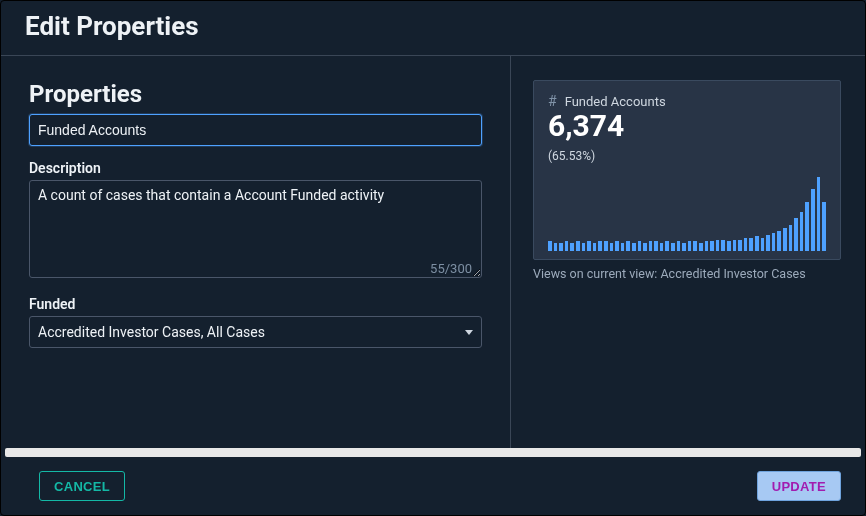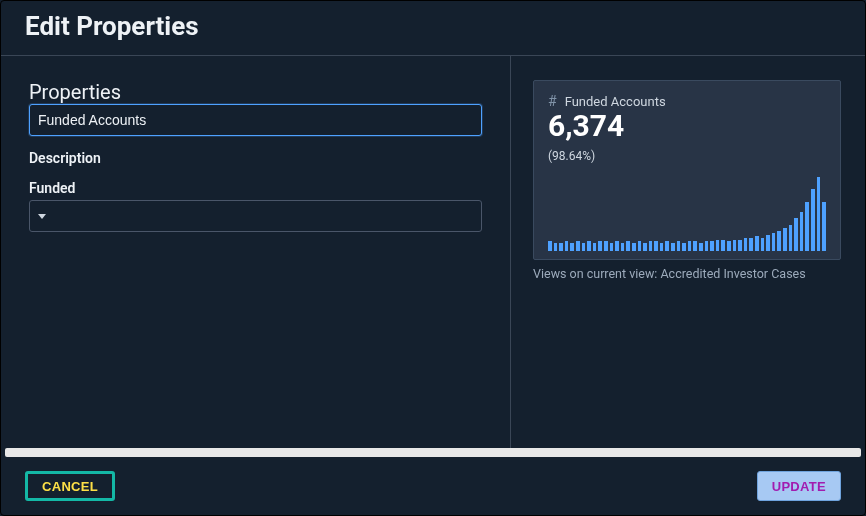--- a/index.html
+++ b/index.html
@@ -16,21 +16,21 @@
   .body {
     flex: 1; display: flex; overflow: hidden;
   }
   .left {
     width: 510px; padding: 24px 28px 24px 28px;
     border-right: 1px solid #3a4656;
   }
   .right {
     flex: 1; padding: 24px 24px 24px 22px;
   }
-  .section-title { font-size: 20px; font-weight: 400; margin-bottom: 0; color: #eef2f6; }
+  .section-title { font-size: 24px; font-weight: 700; margin-bottom: 6px; color: #eef2f6; }
   .field { margin-bottom: 14px; }
   .label { font-size: 14px; font-weight: 600; margin-bottom: 4px; display: block; color: #eef2f6; }
   .req { color: #4ea1ff; margin-left: 2px; font-weight: 400; }
   input[type=text] {
     width: 100%; height: 32px; padding: 0 8px;
     background: #14202e; border: 1px solid #4ea1ff;
     border-radius: 3px; color: #eef2f6; font-size: 14px;
     box-shadow: 0 0 0 1px rgba(78,161,255,0.2);
   }
   textarea {
@@ -66,59 +66,64 @@
   .caption { font-size: 12.5px; color: #9caabb; margin-top: 6px; }
   .scroll-divider { height: 9px; background: #e8e8e8; margin: 0 4px; border-radius: 2px; }
   .footer {
     padding: 14px 24px; display: flex; justify-content: space-between;
   }
   .btn {
     height: 30px; padding: 0 14px; border-radius: 3px; font-size: 13px;
     font-weight: 600; cursor: pointer; display: inline-flex; align-items: center;
     letter-spacing: 0.3px;
   }
-  .btn-cancel { background: transparent; border: 3px solid #14b8a6; color: #fde047; }
+  .btn-cancel { background: transparent; border: 1px solid #14b8a6; color: #14b8a6; margin-left: 14px; }
   .btn-update { background: #a7c9f3; border: 1px solid #6fa3dd; color: #a21caf; }
 </style>
 </head>
 <body>
 
 <div class="modal">
   <div class="header">
     <h1>Edit Properties</h1>
   </div>
 
   <div class="body">
     <div class="left">
       <div class="section-title">Properties</div>
 
       <div class="field">
         <input type="text" value="Funded Accounts" style="">
       </div>
 
       <div class="field">
         <label class="label">Description</label>
+        <div class="desc-wrap">
+          <textarea style="">A count of cases that contain a Account Funded activity</textarea>
+          <div class="charcount">55/300</div>
+        </div>
       </div>
 
       <div class="field">
         <label class="label">Funded</label>
         <div class="select">
+          <span>Accredited Investor Cases, All Cases</span>
           <span class="caret"></span>
         </div>
       </div>
     </div>
 
     <div class="right">
       <div class="kpi-card">
         <div class="kpi-name-row">
           <span class="hash">#</span>
           <span>Funded Accounts</span>
         </div>
         <div class="kpi-value">6,374</div>
-        <div class="kpi-pct">(98.64%)</div>
+        <div class="kpi-pct">(65.53%)</div>
         <div class="spark" id="spark">
             <div class="bar" style="height: 13.3333%;"></div>
             <div class="bar" style="height: 11.1111%;"></div>
             <div class="bar" style="height: 11.1111%;"></div>
             <div class="bar" style="height: 13.3333%;"></div>
             <div class="bar" style="height: 11.1111%;"></div>
             <div class="bar" style="height: 13.3333%;"></div>
             <div class="bar" style="height: 11.1111%;"></div>
             <div class="bar" style="height: 13.3333%;"></div>
             <div class="bar" style="height: 11.1111%;"></div>

